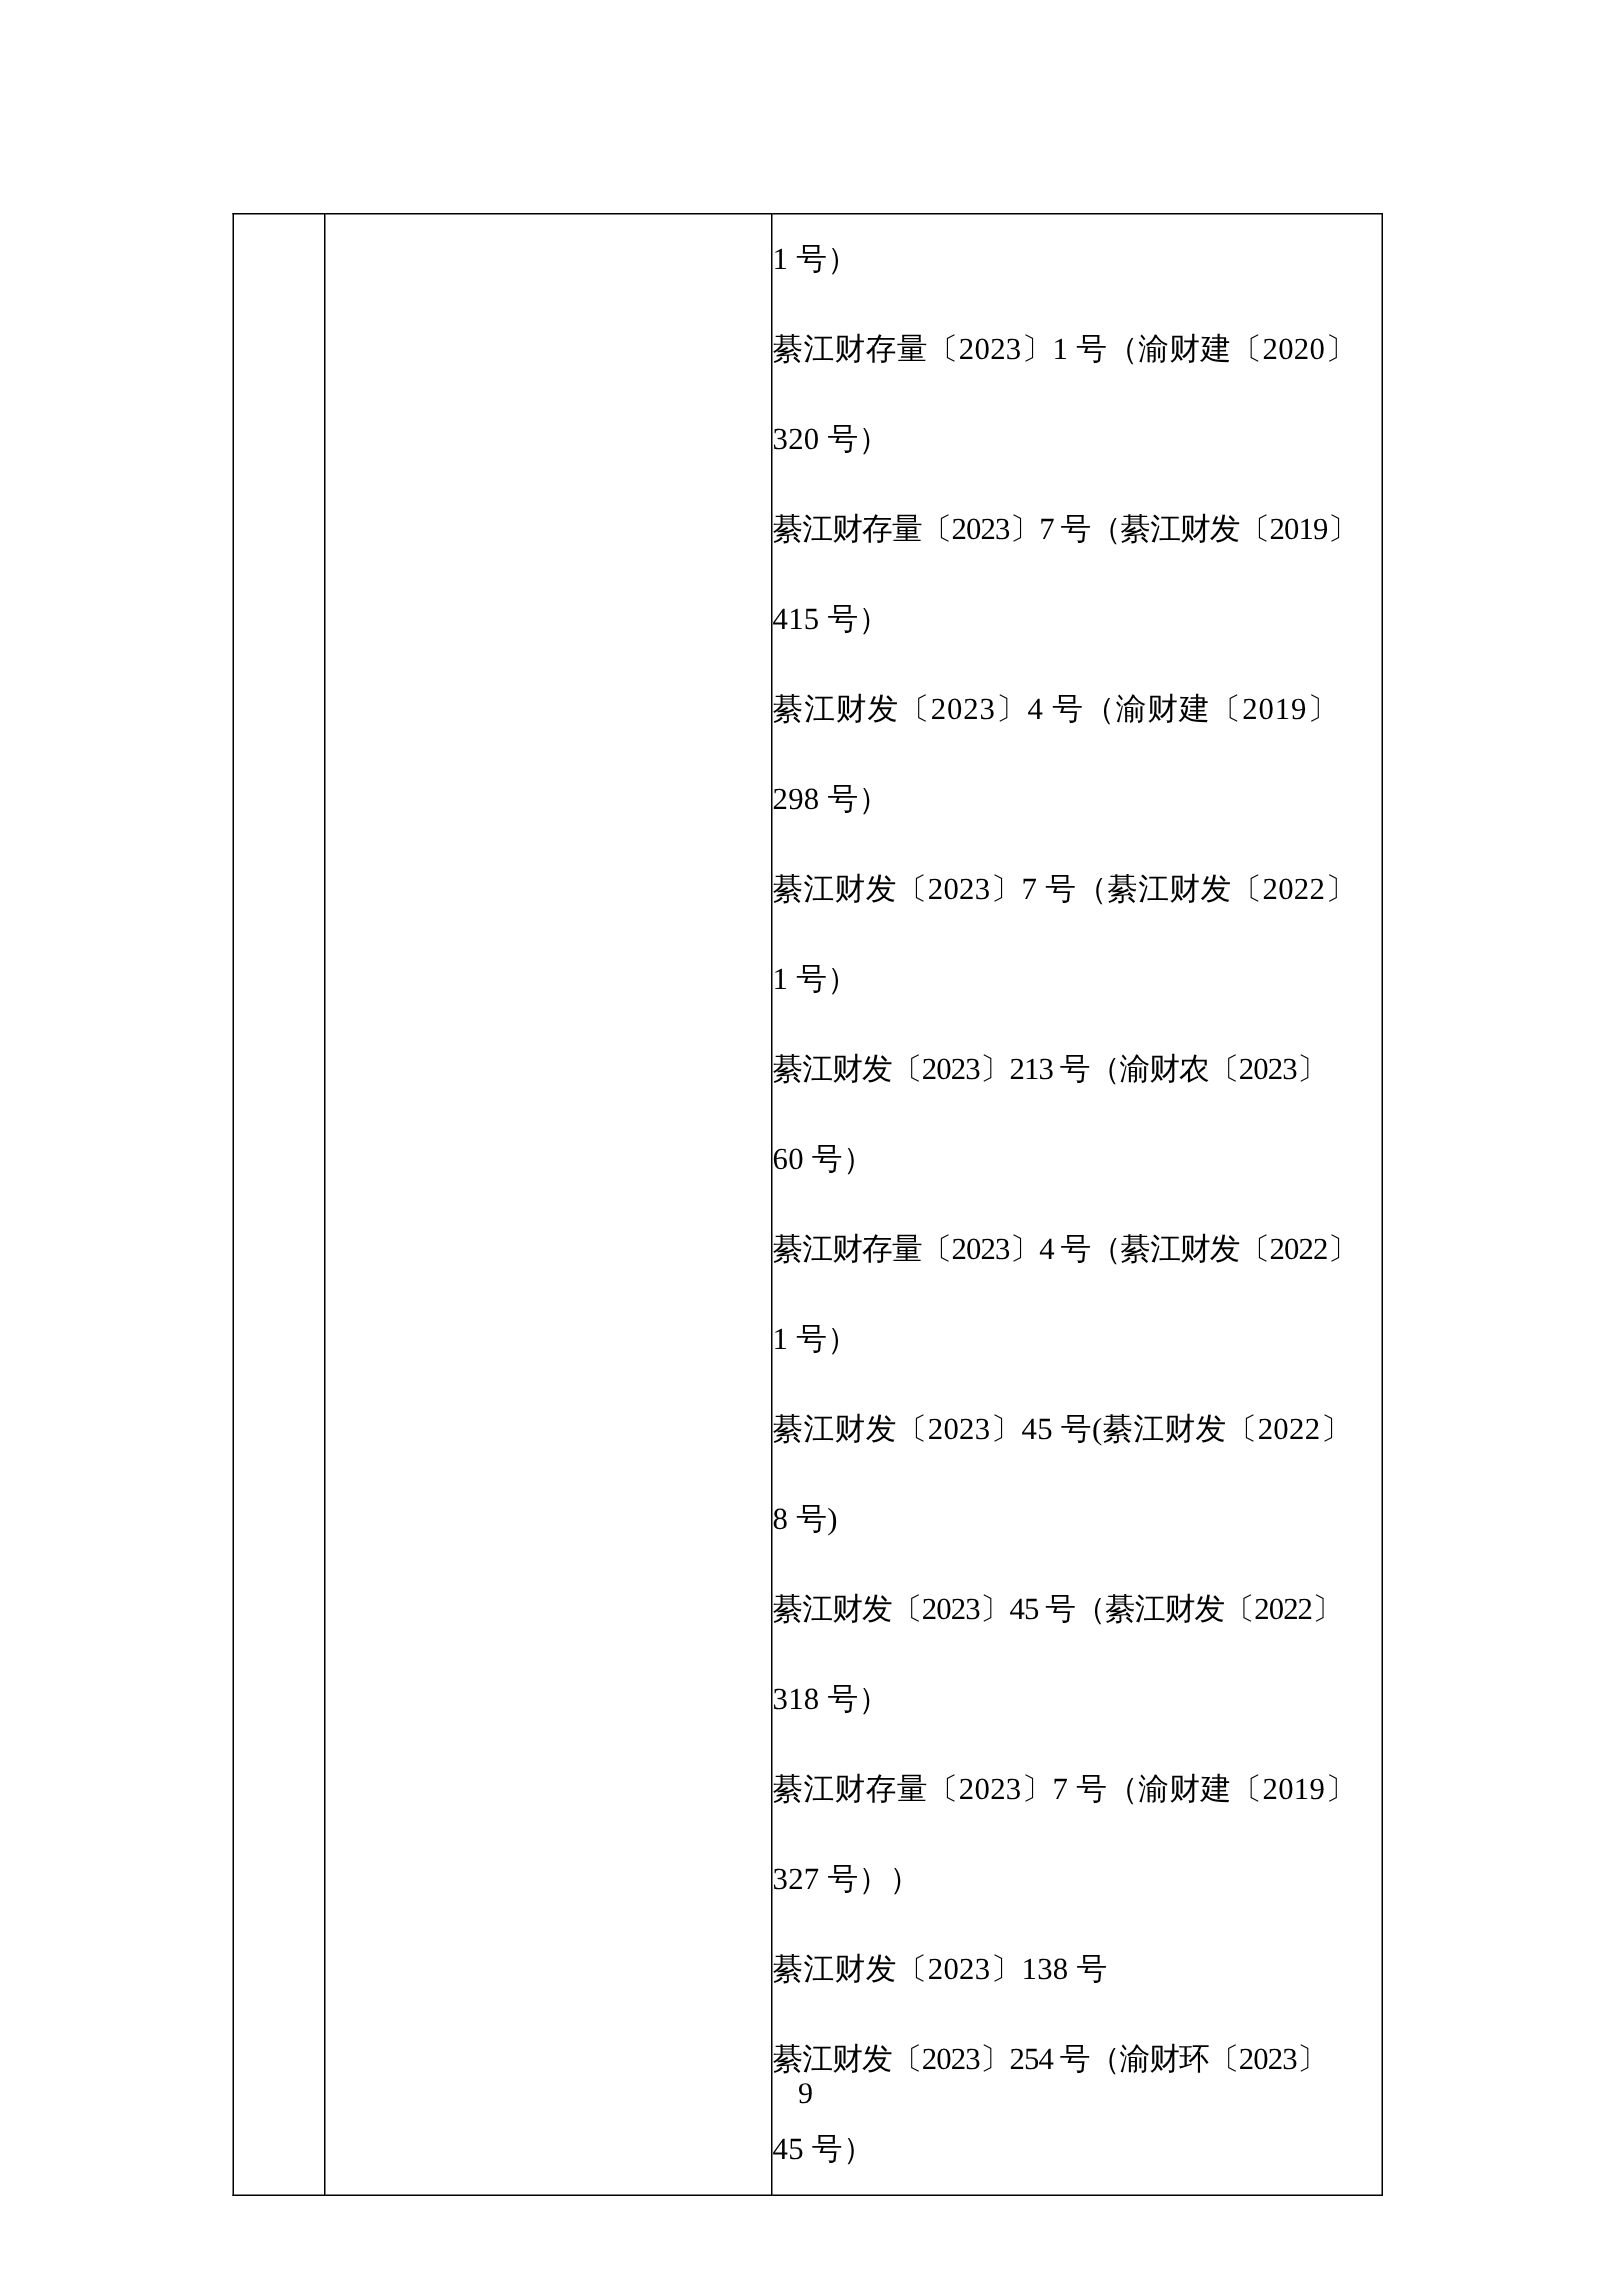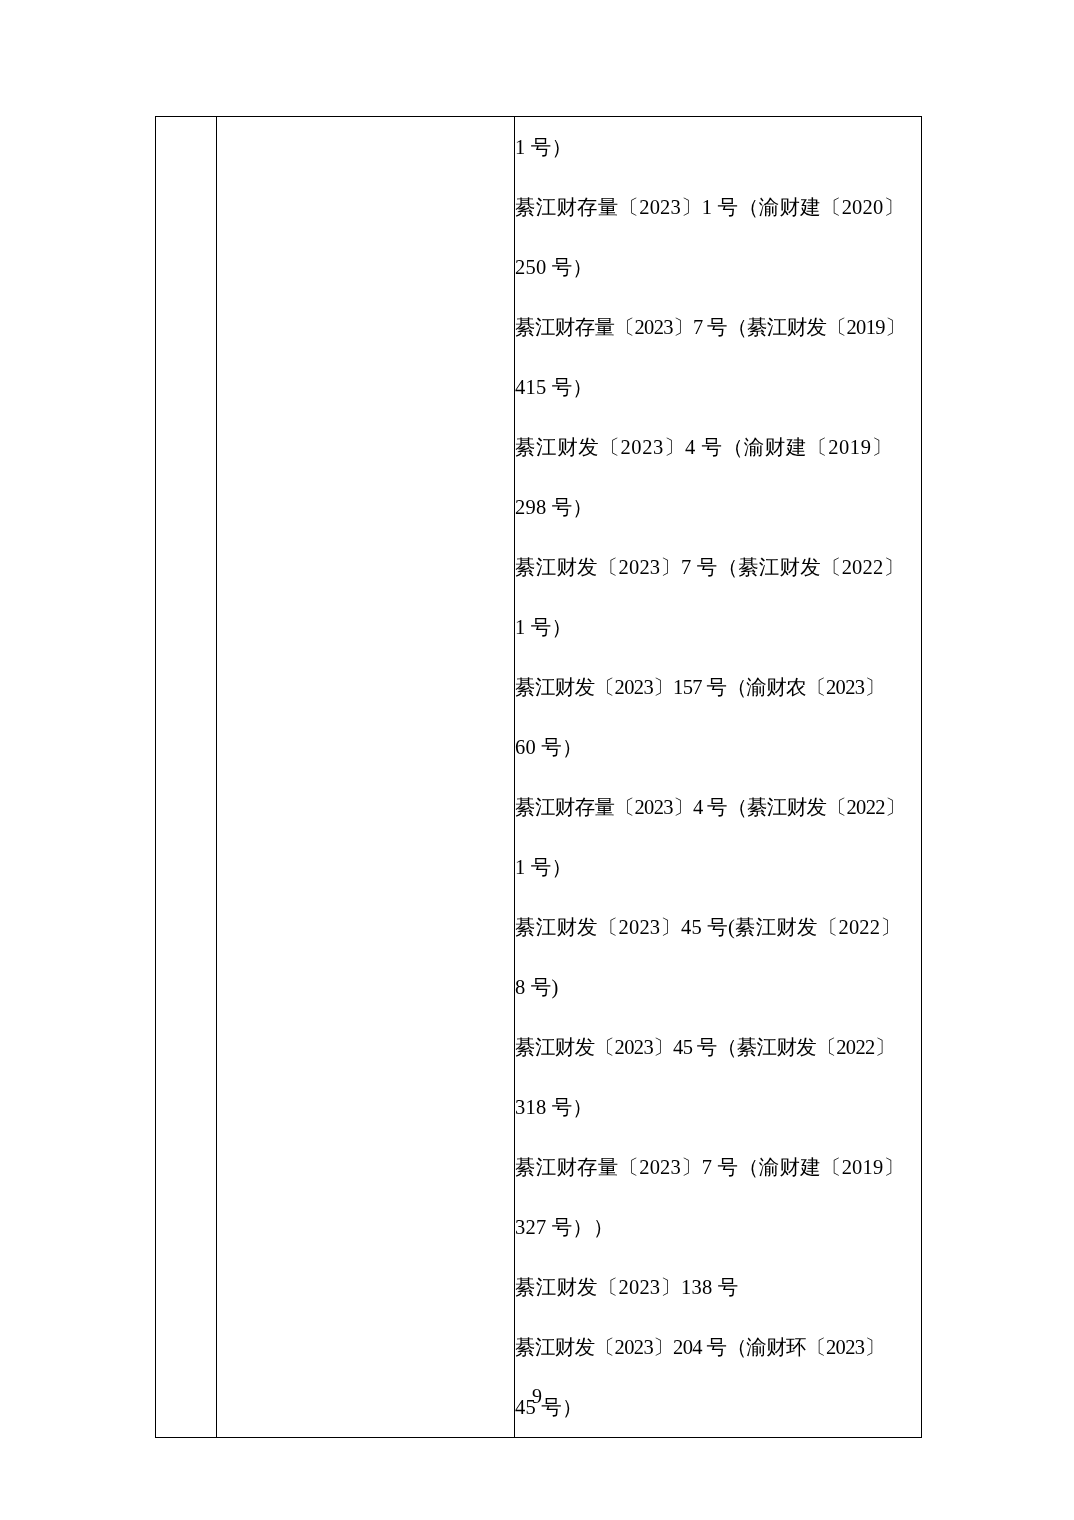--- a/index.html
+++ b/index.html
@@ -18,21 +18,21 @@
     position: absolute;
     left: 0;
     top: 0;
     width: 1074px;
     height: 1520px;
     background: #ffffff;
   }
   .doc-table {
     position: absolute;
     left: 155px;
-    top: 116px;
+    top: 142px;
     width: 765px;
     border-collapse: collapse;
     table-layout: fixed;
   }
   .doc-table td {
     border: 1px solid #000000;
     vertical-align: top;
     padding: 0;
   }
   .col-a { width: 60px; }
@@ -81,39 +81,39 @@
         <tr>
       <td class="col-a cell-empty">
         <div class="line"></div>
       </td>
       <td class="col-b cell-empty">
         <div class="line"></div>
       </td>
       <td class="col-c content-cell">
         <div class="line">1 号）</div>
         <div class="line">綦江财存量〔2023〕1 号（渝财建〔2020〕</div>
-        <div class="line">250 号）</div>
+        <div class="line">320 号）</div>
         <div class="line tight">綦江财存量〔2023〕7 号（綦江财发〔2019〕</div>
         <div class="line">415 号）</div>
         <div class="line wide">綦江财发〔2023〕4 号（渝财建〔2019〕</div>
         <div class="line">298 号）</div>
         <div class="line">綦江财发〔2023〕7 号（綦江财发〔2022〕</div>
         <div class="line">1 号）</div>
-        <div class="line tight">綦江财发〔2023〕157 号（渝财农〔2023〕</div>
+        <div class="line tight">綦江财发〔2023〕213 号（渝财农〔2023〕</div>
         <div class="line">60 号）</div>
         <div class="line tight">綦江财存量〔2023〕4 号（綦江财发〔2022〕</div>
         <div class="line">1 号）</div>
         <div class="line">綦江财发〔2023〕45 号(綦江财发〔2022〕</div>
         <div class="line">8 号)</div>
         <div class="line tight">綦江财发〔2023〕45 号（綦江财发〔2022〕</div>
         <div class="line">318 号）</div>
         <div class="line">綦江财存量〔2023〕7 号（渝财建〔2019〕</div>
         <div class="line">327 号））</div>
         <div class="line">綦江财发〔2023〕138 号</div>
-        <div class="line tight">綦江财发〔2023〕204 号（渝财环〔2023〕</div>
+        <div class="line tight">綦江财发〔2023〕254 号（渝财环〔2023〕</div>
         <div class="line">45 号）</div>
       </td>
     </tr>
   </tbody>
     </table>
 
   <div class="page-number">9</div>
 
 </div>
 

